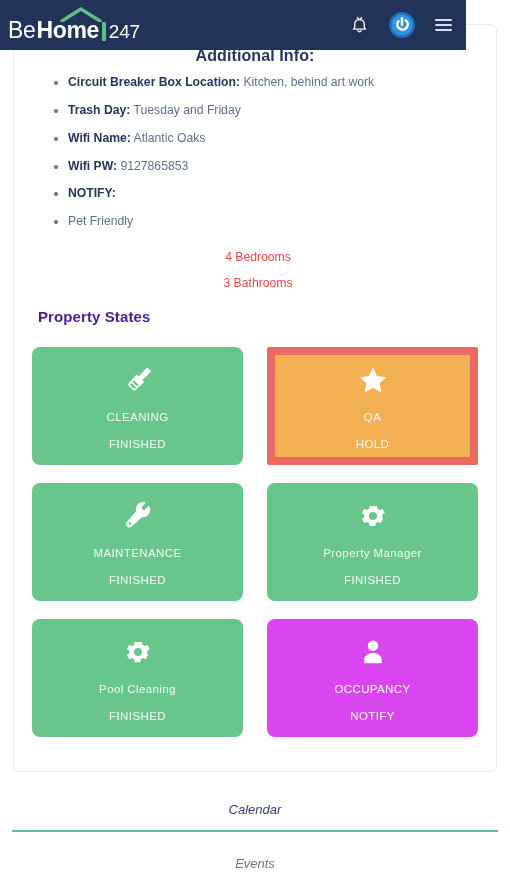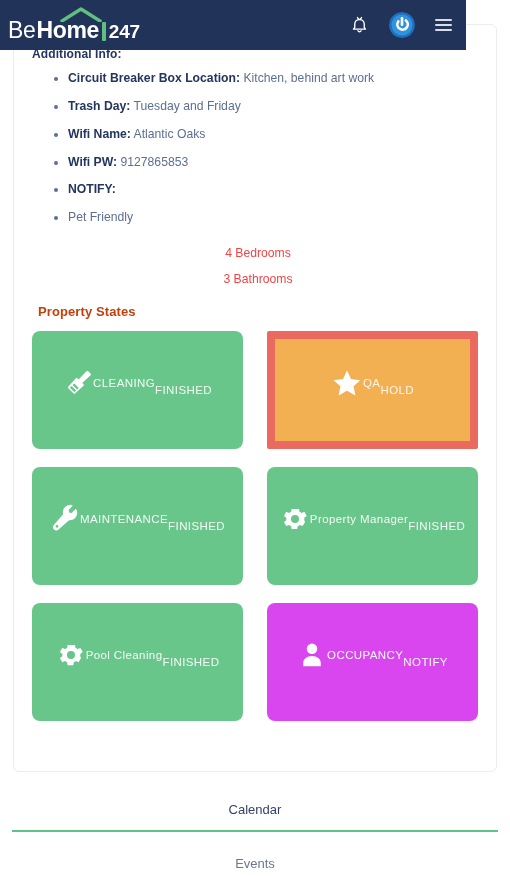--- a/index.html
+++ b/index.html
@@ -59,21 +59,21 @@
   .brand-bar {
     width: 4px;
     height: 19px;
     background: #5fbf7f;
     margin: 0 3px 1px 3px;
     border-radius: 1px;
   }
   .brand-247 {
     color: #ffffff;
     font-size: 19px;
-    font-weight: 700;
+    font-weight: 400;
     line-height: 1;
     margin-bottom: 1px;
     letter-spacing: -0.2px;
   }
   .brand-roof {
     position: absolute;
     left: 52px;
     top: -1px;
     width: 42px;
     height: 15px;
@@ -121,24 +121,25 @@
     width: 484px;
     height: 748px;
     background: #ffffff;
     border: 1px solid #ecedf0;
     border-radius: 6px;
     padding: 22px 18px 18px 18px;
   }
 
   .section-title {
     color: #24355e;
-    font-size: 12px;
+    font-size: 16px;
     font-weight: 700;
     margin-bottom: 4px;
     letter-spacing: 0.1px;
+    text-align: center;
   }
 
   ul.info-list {
     list-style: none;
     margin: 0 0 8px 0;
     padding-left: 22px;
   }
   ul.info-list li {
     position: relative;
     font-size: 12.2px;
@@ -161,43 +162,44 @@
   }
 
   .plain-line {
     font-size: 12.2px;
     color: #ef4444;
     padding: 6px 0 6px 6px;
     text-align: center;
   }
 
   .states-title {
-    color: #c2410c;
-    font-size: 13px;
+    color: #4c1d95;
+    font-size: 15px;
     font-weight: 700;
-    margin: 12px 0 6px 6px;
+    margin: 12px 0 16px 6px;
     letter-spacing: 0.1px;
   }
 
   
   .states-grid {
     display: grid;
     grid-template-columns: 1fr 1fr;
     gap: 18px 24px;
     padding: 6px 0 0 0;
   }
   .state-slot {
     position: relative;
     height: 118px;
   }
   .state-card {
     position: absolute;
     inset: 0;
     border-radius: 8px;
     display: flex;
+    flex-direction: column;
     align-items: center;
     justify-content: center;
     color: #ffffff;
     cursor: pointer;
   }
   .state-card.alert {
     inset: 8px;
     border-radius: 0;
     text-align: center;
   }
@@ -238,20 +240,21 @@
   .tab-row {
     height: 46px;
     display: flex;
     align-items: center;
     justify-content: center;
     cursor: pointer;
     position: relative;
   }
   .tab-row .tab-label {
     font-size: 13px;
+    font-style: italic;
   }
   .tab-row.active .tab-label { color: #33436b; }
   .tab-row.inactive .tab-label { color: #6b7792; margin-top: 17px; }
   .tab-underline {
     position: absolute;
     left: 12px;
     right: 12px;
     bottom: 0;
     height: 2px;
     background: #5fc28a;

